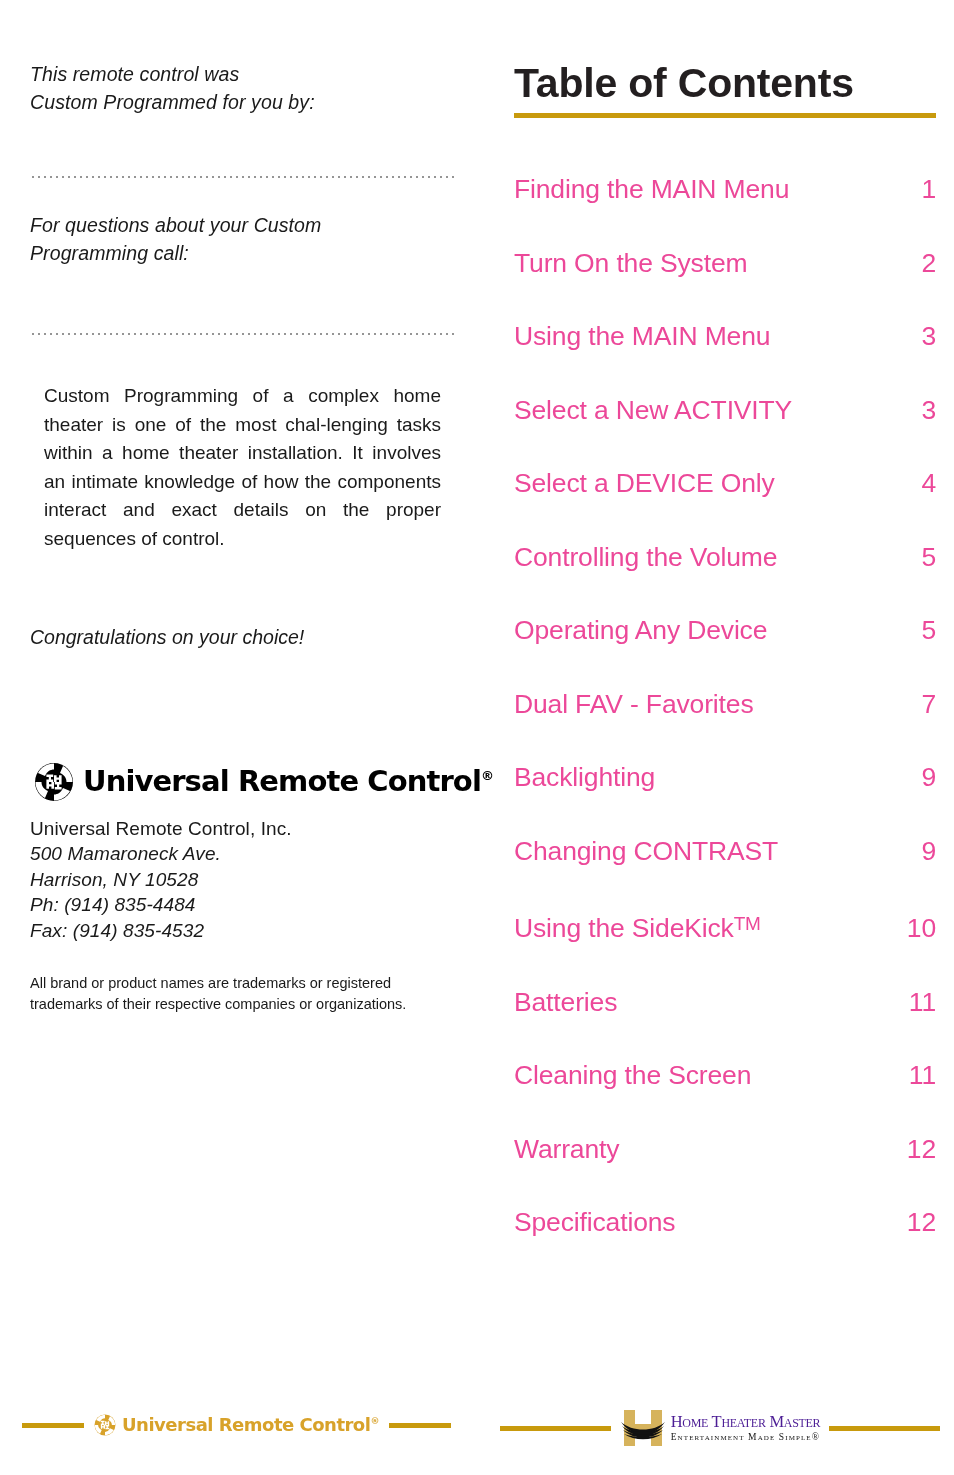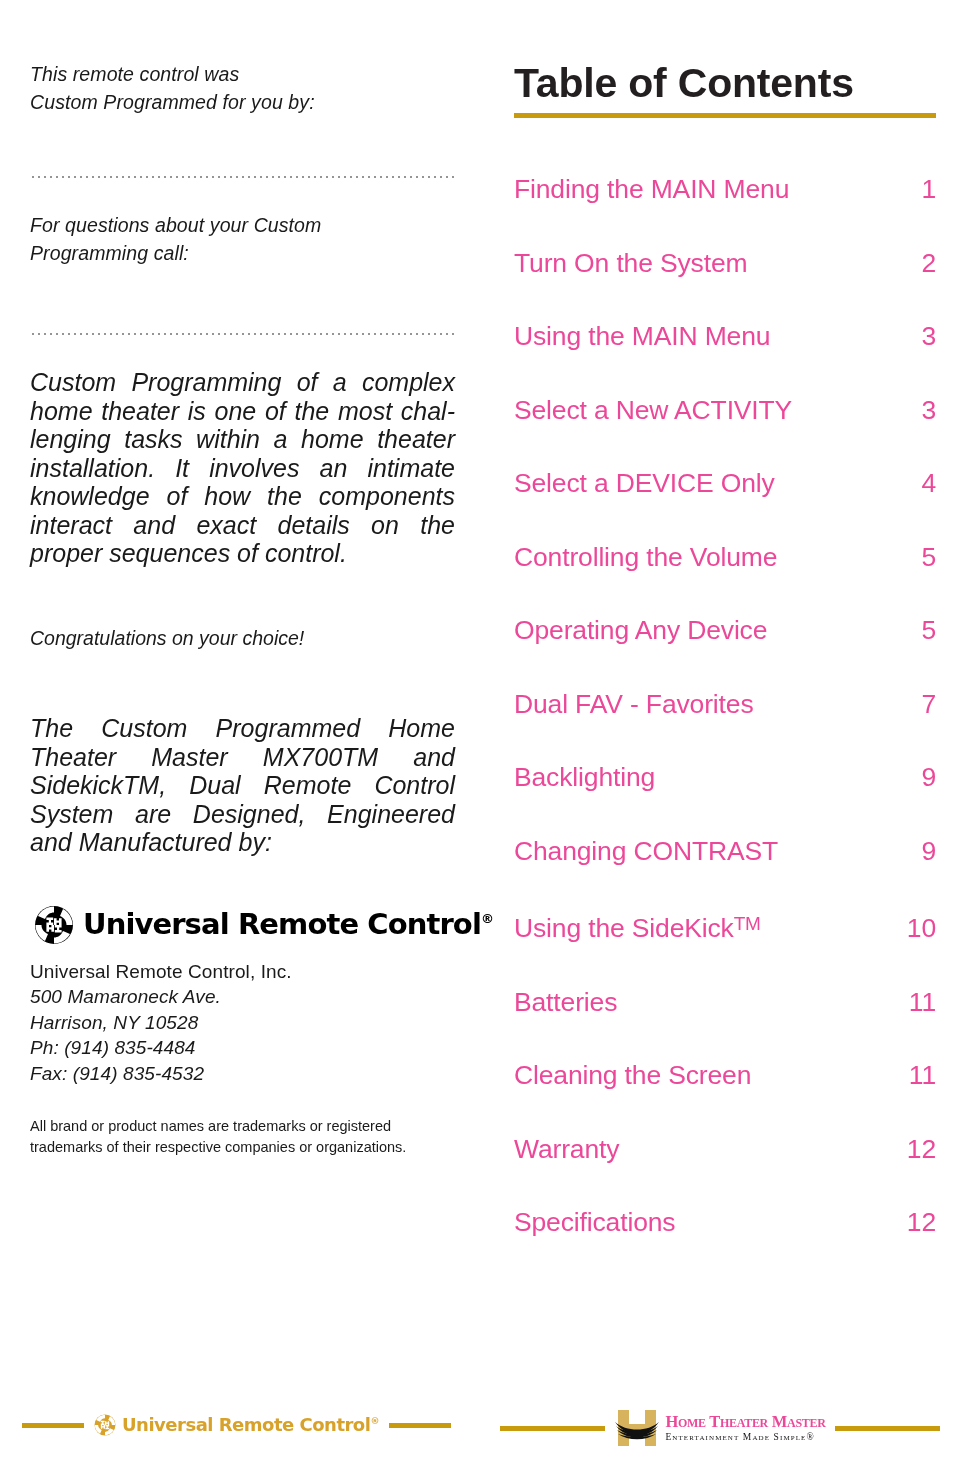--- a/index.html
+++ b/index.html
@@ -43,26 +43,25 @@
     margin: 0 0 0 0;
     background-image: radial-gradient(circle, #2b2b2b 0.9px, rgba(0,0,0,0) 1.1px);
     background-size: 6px 3px;
     background-repeat: repeat-x;
     background-position: left center;
   }
   .dotrule.r1 { width: 424px; }
   .dotrule.r2 { width: 424px; }
 
   .para-just {
-    font-style: italic;
-    font-size: 25px;
+    font-size: 19px;
     line-height: 28.5px;
     text-align: justify;
     text-justify: inter-word;
-    margin: 0;
+    margin: 14px;
   }
   .para-left {
     font-style: italic;
     font-size: 19.5px;
     line-height: 28.5px;
     text-align: left;
     margin: 0;
   }
   .para-gap { height: 28px; }
 
@@ -203,24 +202,24 @@
     display: flex;
     align-items: center;
     gap: 5px;
     padding: 0 9px;
     flex: 0 0 auto;
   }
   .htm-mark { width: 46px; height: 40px; flex: 0 0 auto; }
   .htm-text { line-height: 1; }
   .htm-title {
     font-family: "Liberation Serif", serif;
-    font-weight: bold;
+    font-weight: normal;
     font-size: 16.5px;
     letter-spacing: -0.3px;
-    color: #ec4899;
+    color: #4c1d95;
     white-space: nowrap;
     font-variant: small-caps;
     margin-top: 38px;
   }
   .htm-sub {
     font-family: "Liberation Serif", serif;
     font-size: 9.5px;
     letter-spacing: 1.1px;
     color: #151515;
     white-space: nowrap;
@@ -253,21 +252,20 @@
     <div class="dotrule r2"></div>
     <div style="height:33px"></div>
 
     <p class="para-just">Custom Programming of a complex home theater is one of the most chal-lenging tasks within a home theater installation. It involves an intimate knowledge of how the components interact and exact details on the proper sequences of control.</p>
     <div class="para-gap"></div>
     <div class="para-gap"></div>
     <p class="para-left">Congratulations on your choice!</p>
 
     <div style="height:62px"></div>
 
-    <p class="para-just">The Custom Programmed Home Theater Master MX700TM and SidekickTM, Dual Remote Control System are Designed, Engineered and Manufactured by:</p>
 
     <div style="height:48px"></div>
 
     <div class="urc-logo-row">
       <span class="urc-mark">
         <svg viewBox="0 0 40 40" width="40" height="40" aria-hidden="true">
           <circle cx="20" cy="20" r="19" fill="#000"></circle>
           <path fill="#fff" d="M20 1.5 C13 1.5 7 5.5 4 11 L11 14 C13 9.5 16.2 7.5 20 7.5 Z"></path>
           <path fill="#fff" d="M38.5 20 C38.5 13 34.5 7 29 4 L26 11 C30.5 13 32.5 16.2 32.5 20 Z"></path>
           <path fill="#fff" d="M20 38.5 C27 38.5 33 34.5 36 29 L29 26 C27 30.5 23.8 32.5 20 32.5 Z"></path>

